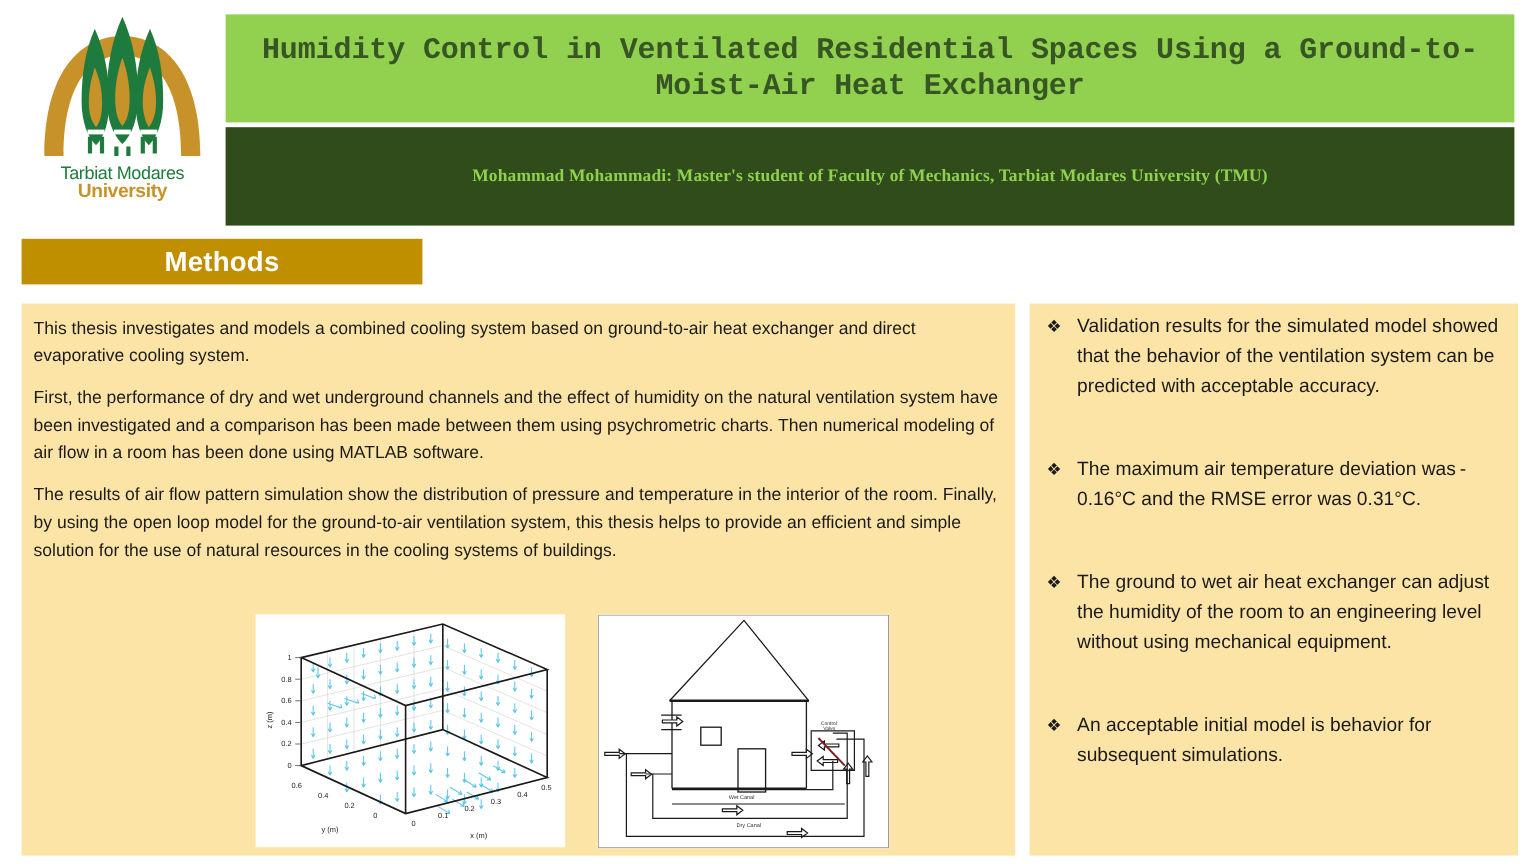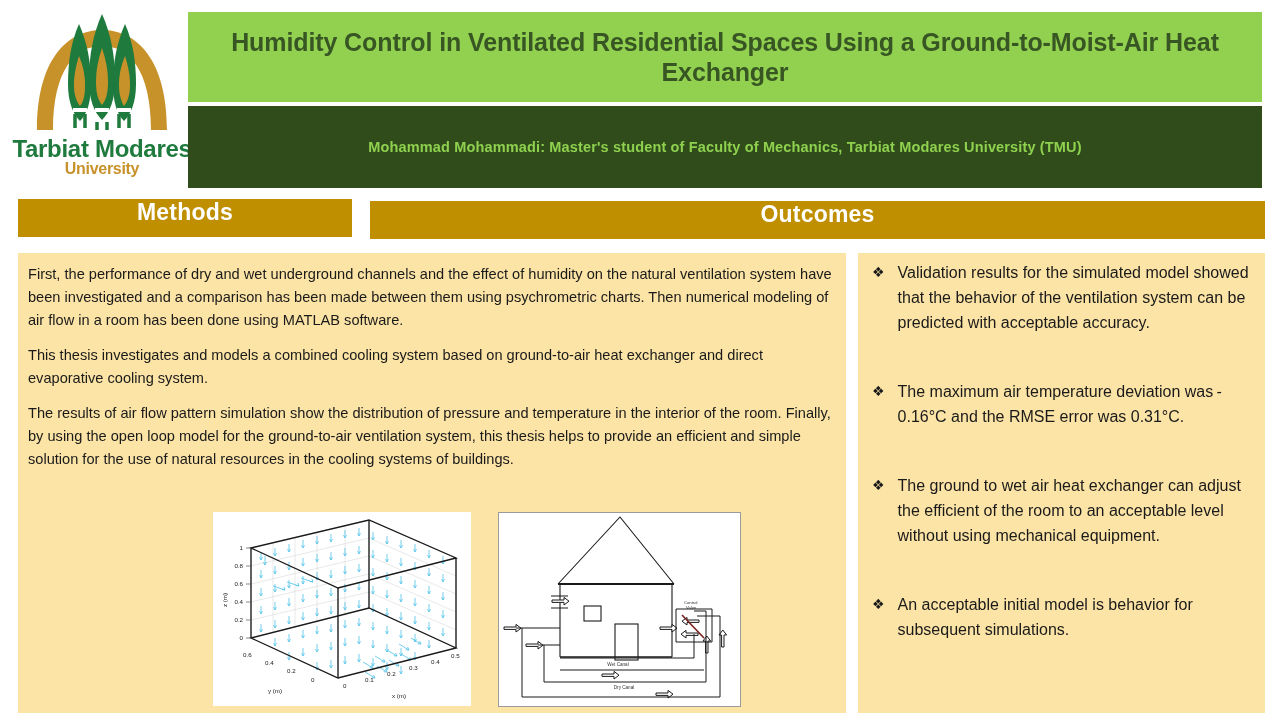--- a/index.html
+++ b/index.html
@@ -6,39 +6,39 @@
   html,body { width:1280px; height:720px; overflow:hidden; background:#ffffff; }
   body { font-family:"Liberation Sans", sans-serif; }
 
   #poster { position:relative; width:1280px; height:720px; background:#ffffff; }
 
   
   .logo-block { position:absolute; left:18px; top:8px; width:168px; height:178px;
                 display:flex; flex-direction:column; align-items:center; justify-content:flex-start; }
   .logo-mark { width:150px; height:128px; display:block; }
   .logo-text { text-align:center; line-height:1.02; margin-top:1px; }
-  .logo-l1 { font-size:24px; font-weight:bold; color:#1F7A3D; letter-spacing:-0.3px; white-space:nowrap; }
+  .logo-l1 { font-size:15px; font-weight:normal; color:#1F7A3D; letter-spacing:-0.3px; white-space:nowrap; }
   .logo-l2 { font-size:16px; font-weight:bold; color:#C8922B; letter-spacing:-0.3px; white-space:nowrap; }
 
   
   .title-bar { position:absolute; left:188px; top:12px; width:1074px; height:90px;
                background:#92D050; display:flex; align-items:center; justify-content:center;
-               padding:0 14px; }
+               padding:0 14px;font-family:Liberation Mono, monospace; }
   .title-text { font-size:25px; font-weight:bold; color:#375623; text-align:center;
                 line-height:1.22; letter-spacing:-0.1px; }
 
   .authors-bar { position:absolute; left:188px; top:106px; width:1074px; height:82px;
                  background:#2F4C1A; display:flex; flex-direction:column;
                  align-items:center; justify-content:center; gap:12px; }
   .author-line { font-size:14.5px; font-weight:bold; color:#8FD14F; text-align:center;
-                 letter-spacing:0.15px; }
+                 letter-spacing:0.15px;font-family:Liberation Serif, serif; }
 
   
   .sec-bar { position:absolute; height:38px; background:#BF8F00;
-             display:flex; align-items:flex-start; justify-content:center; }
+             display:flex; align-items:center; justify-content:center; }
   .sec-bar-methods  { left:18px;  top:199px; width:334px; }
   .sec-bar-outcomes { left:370px; top:201px; width:895px; }
   .sec-label { font-size:23px; font-weight:bold; color:#FFFFFF; letter-spacing:0.2px; }
 
   
   .panel { position:absolute; background:#FCE4A6; }
   .panel-left  { left:18px;  top:253px; width:828px; height:460px; }
   .panel-right { left:858px; top:253px; width:407px; height:460px; }
 
   .body-text { position:absolute; left:10px; top:10px; width:808px;
@@ -97,45 +97,42 @@
     <div class="title-text">Humidity Control in Ventilated Residential Spaces Using a Ground-to-Moist-Air Heat Exchanger</div>
   </div>
 
   <div class="authors-bar">
     <div class="author-line">Mohammad  Mohammadi: Master's student of Faculty of Mechanics, Tarbiat  Modares  University  (TMU)</div>
   </div>
 
   <div class="sec-bar sec-bar-methods">
     <span class="sec-label">Methods</span>
   </div>
-  <div class="sec-bar sec-bar-outcomes">
-    <span class="sec-label">Outcomes</span>
-  </div>
 
   <div class="panel panel-left">
     <div class="body-text">
+      <p>This thesis investigates and models a combined cooling system based on ground-to-air heat exchanger and direct evaporative cooling system.</p>
       <p> First, the performance of dry and wet underground channels and the effect of humidity on the natural ventilation system have been investigated and a comparison has been made between them using psychrometric charts. Then numerical modeling of air flow in a room has been done using MATLAB software.</p>
-      <p>This thesis investigates and models a combined cooling system based on ground-to-air heat exchanger and direct evaporative cooling system.</p>
       <p> The results of air flow pattern simulation show the distribution of pressure and temperature in the interior of the room. Finally, by using the open loop model for the ground-to-air ventilation system, this thesis helps to provide an efficient and simple solution for the use of natural resources in the cooling systems of buildings.</p>
     </div>
   </div>
 
   <div class="panel panel-right">
     <div class="bullets">
       <div class="bullet-row">
         <span class="bullet-mark">❖</span>
         <span class="bullet-text">Validation results for the simulated model showed that the behavior of the ventilation system can be predicted with acceptable accuracy.</span>
       </div>
       <div class="bullet-row">
         <span class="bullet-mark">❖</span>
         <span class="bullet-text">The maximum air temperature deviation was - 0.16°C and the RMSE error was 0.31°C.</span>
       </div>
       <div class="bullet-row">
         <span class="bullet-mark">❖</span>
-        <span class="bullet-text"> The ground to wet air heat exchanger can adjust the efficient of the room to an acceptable level without using mechanical equipment.</span>
+        <span class="bullet-text"> The ground to wet air heat exchanger can adjust the humidity of the room to an engineering level without using mechanical equipment.</span>
       </div>
       <div class="bullet-row">
         <span class="bullet-mark">❖</span>
         <span class="bullet-text">An acceptable initial model is behavior for subsequent simulations.</span>
       </div>
     </div>
   </div>
 
   <div class="fig fig-quiver">
     <svg viewBox="0 0 258 194">

